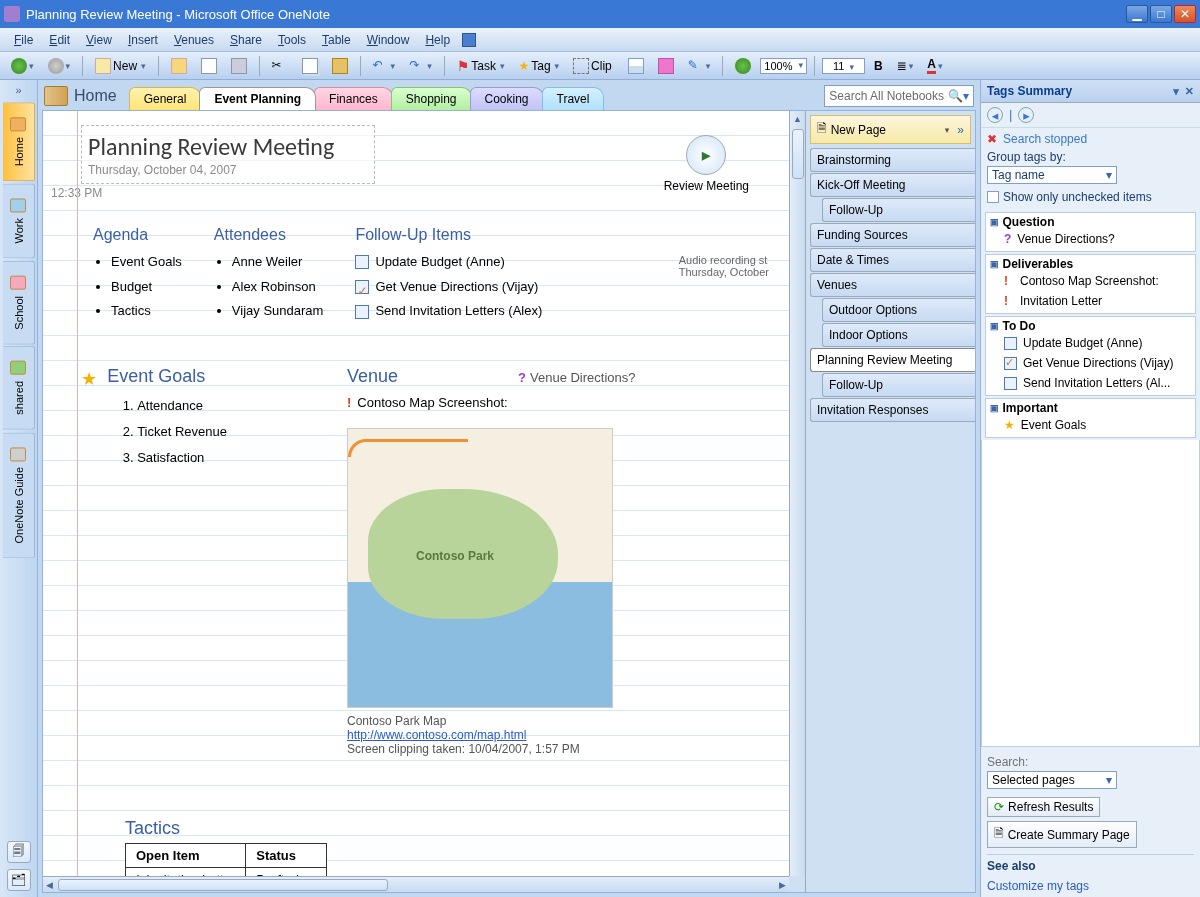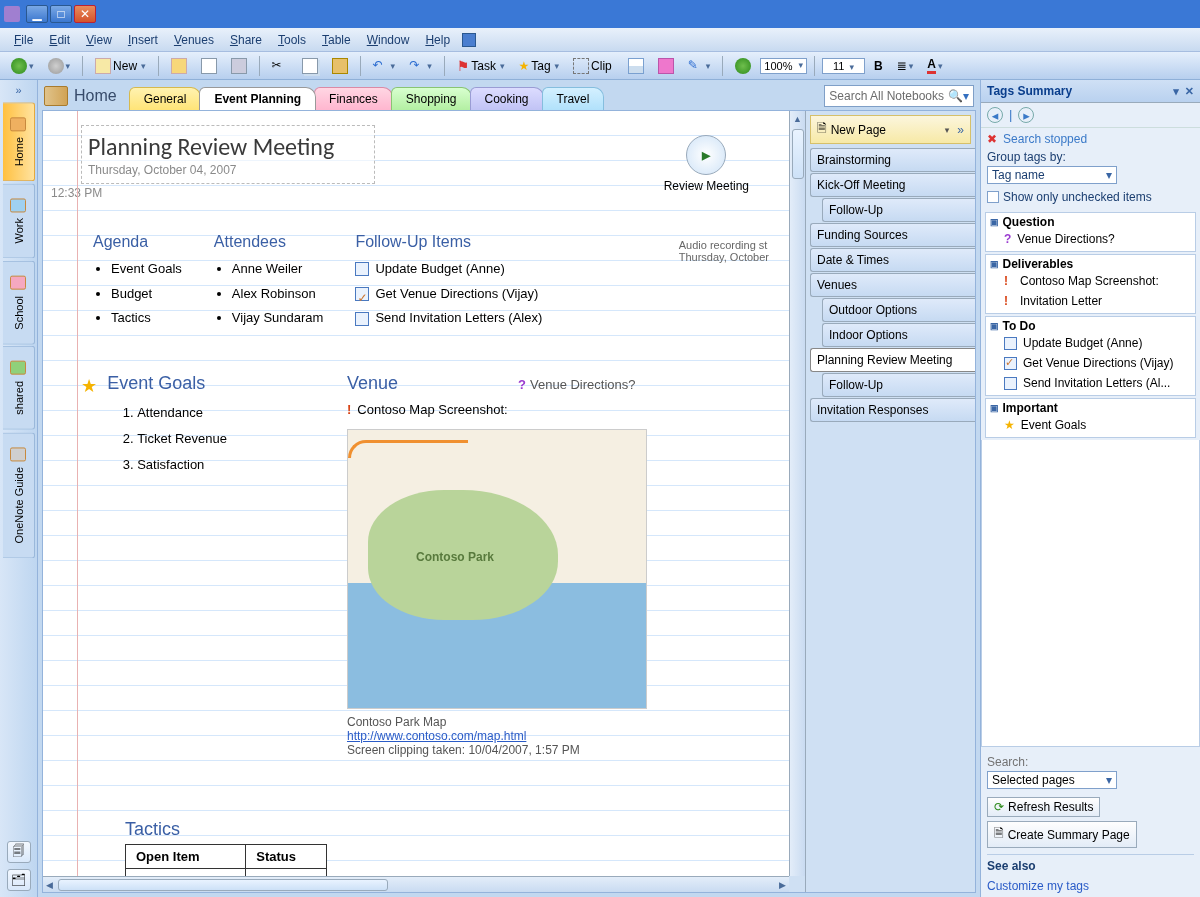--- a/index.html
+++ b/index.html
@@ -74,42 +74,42 @@
   padding: 14px 18px 20px 38px;}
 .canvas .margin-line{ position:absolute; left:34px; top:0; bottom:0; width:1px; background:#e9b2b2;}
 
 .title-block { border:1px dashed #bbb; padding:6px 40px 6px 6px; display:inline-block; background:rgba(255,255,255,0.6);}
 .page-title { font-size:24px; color:#3a3a3a; font-family:"Segoe UI",Calibri,sans-serif;}
 .page-date { color:#8a8a8a; font-size:12px; margin-top:2px;}
 .page-time { color:#8a8a8a; font-size:12px; margin-left:-30px; margin-top:2px;}
 
 .audio-badge { position:absolute; right:40px; top:24px; text-align:center; font-size:12px;}
 .audio-badge .circ{ width:40px; height:40px; border-radius:50%; background:radial-gradient(#fff,#cfe3f7); border:1px solid #9ab; margin:0 auto 4px; display:flex;align-items:center;justify-content:center; color:#2a7a2a; font-size:18px;}
-.audio-meta { position:absolute; right:20px; top:128px; font-size:11px; color:#666; text-align:left;}
-
-.cols { display:flex; gap:32px; margin-top:33px; margin-left:12px;}
+.audio-meta { position:absolute; right:20px; top:143px; font-size:11px; color:#666; text-align:left;}
+
+.cols { display:flex; gap:32px; margin-top:26px; margin-left:12px;}
 .col h3 { color:#3a5fa5; font-size:16px; font-weight:normal; margin-bottom:6px;}
 .col ul { list-style:disc; margin-left:18px;}
 .col li { font-size:13px; line-height:1.9;}
 .fu-item { display:flex; align-items:center; gap:6px; font-size:13px; line-height:1.9;}
 .fu-box { width:14px; height:14px; border:1px solid #4a79c0; background:#eaf2fd;}
 .fu-box.checked::after{content:"✓"; color:#c73; font-size:12px; position:relative; top:-2px; left:1px;}
 
 .mid-row { display:flex; margin-top:42px; margin-left:0; gap:0;}
 .star-icon{color:#f5b301; font-size:18px; margin-right:10px; margin-top:2px;}
 .goals h3{ color:#3a5fa5; font-size:18px; font-weight:normal;}
 .goals ol{ margin-left:30px; margin-top:6px;}
 .goals li{ font-size:13px; line-height:2;}
 .venue-block{ margin-left:120px;}
 .venue-block h3{ color:#3a5fa5; font-size:18px; font-weight:normal;}
 .venue-q{ font-size:13px; color:#555; margin-left:40px;}
 .venue-q .qm{color:#9a3bd0; font-weight:bold; margin-right:4px;}
 .screenshot-label{ font-size:13px; margin-top:8px;}
 .exc{color:#d84315; font-weight:bold; margin-right:6px;}
-.map { width:300px; height:280px; border:1px solid #ccc; margin-top:12px; position:relative; background:linear-gradient(180deg,#f5efe2 0%, #f5efe2 55%, #8bbde0 55%, #8bbde0 100%); overflow:hidden;}
+.map { width:266px; height:280px; border:1px solid #ccc; margin-top:18px; position:relative; background:linear-gradient(180deg,#f5efe2 0%, #f5efe2 55%, #8bbde0 55%, #8bbde0 100%); overflow:hidden;}
 .map .park{ position:absolute; left:20px; top:60px; width:190px; height:130px; background:#b9d49a; border-radius:40% 50% 45% 40%;}
 .map .park-label{position:absolute;left:68px;top:120px;color:#587a3d;font-size:12px;font-weight:bold;}
 .map .road1{position:absolute;left:0;top:10px;width:120px;height:18px;border:3px solid #f09030;border-bottom:none;border-right:none;border-radius:20px 0 0 0;}
 .map-caption{ font-size:12px; color:#555; margin-top:6px;}
 .map-link{ color:#2a5bc7; text-decoration:underline; font-size:12px;}
 .clip-meta{ font-size:12px; color:#555;}
 
 .tactics{ margin-top:62px; margin-left:44px;}
 .tactics h3{ color:#3a5fa5; font-size:18px; font-weight:normal; margin-bottom:4px;}
 .tactics table{ border-collapse:collapse; font-size:13px;}
@@ -146,20 +146,21 @@
 .rp-bottom{ padding:4px 6px; font-size:12px;}
 .rp-btn{ display:inline-flex; align-items:center; gap:4px; border:1px solid #9ab; background:linear-gradient(#fefefe,#e3ecf7); padding:2px 6px; margin:2px 0;}
 .rp-link{ color:#2a5bc7; margin-top:6px; display:block;}
 .rp-hsep{height:1px;background:#b9cde6;margin:4px 0;}
 </style>
 </head>
 <body>
 
 <div class="titlebar">
   <span class="app-icon"></span>
+  <span class="title">Planning Review Meeting - Microsoft Office OneNote</span>
   <div class="win-btns">
     <div class="win-btn">▁</div>
     <div class="win-btn">□</div>
     <div class="win-btn close">✕</div>
   </div>
 </div>
 
 <div class="menubar">
   <span class="item">File</span>
   <span class="item">Edit</span>

